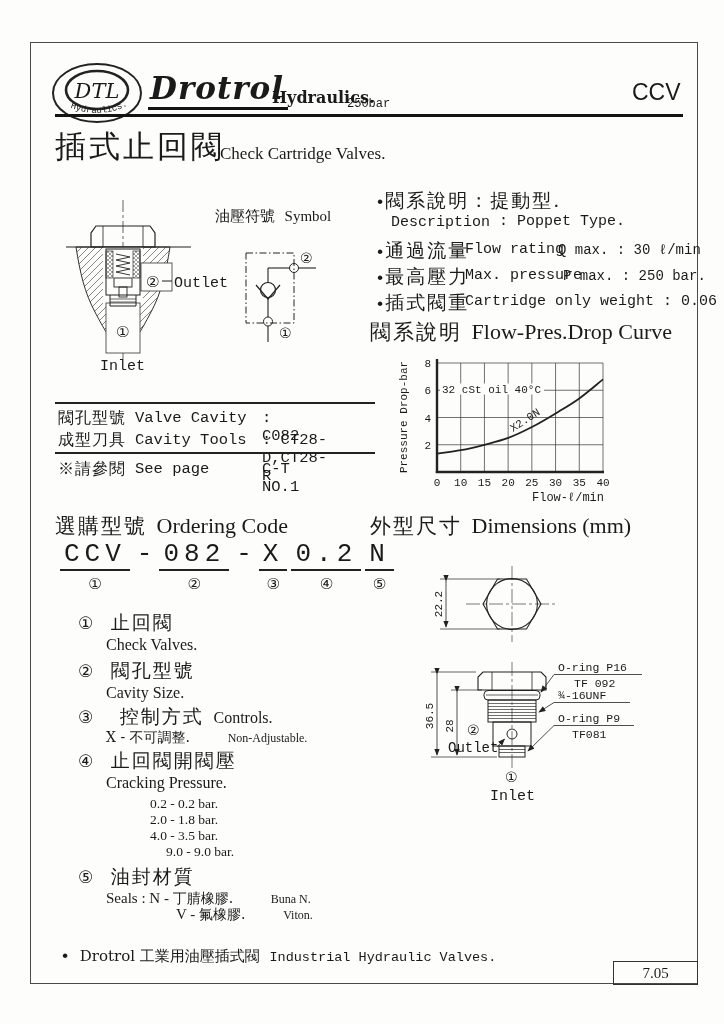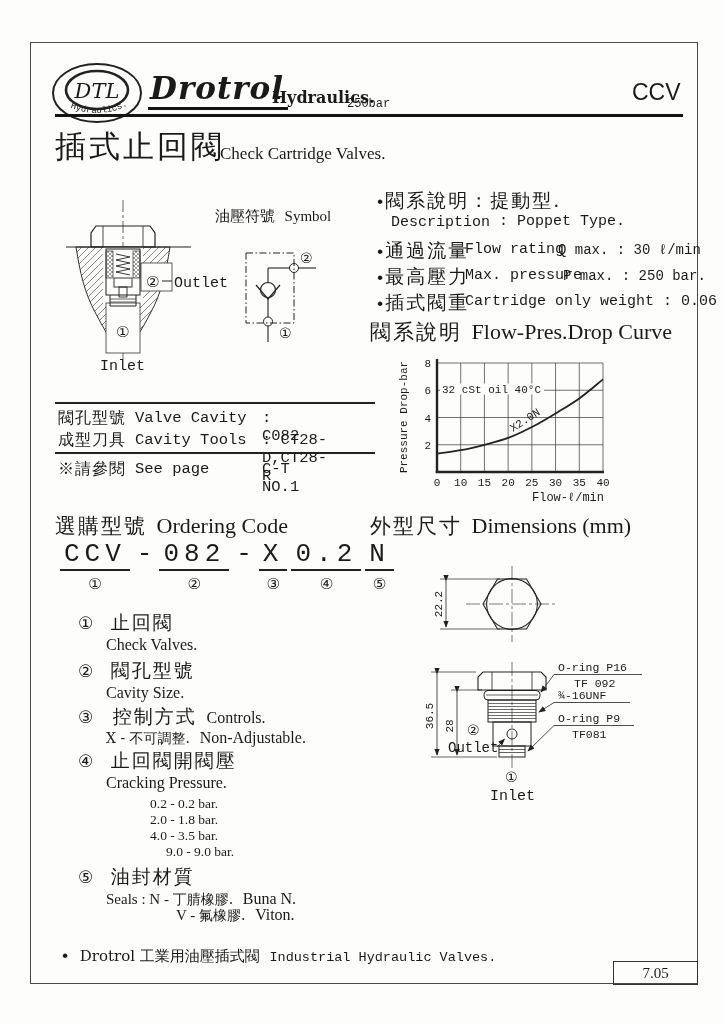--- a/index.html
+++ b/index.html
@@ -33,21 +33,21 @@
   #code-row{left:58px;top:540px;display:flex;align-items:flex-start;}
   .seg{display:inline-flex;flex-direction:column;align-items:center;margin:0 2px;}
   .seg .txt{font-size:26px;letter-spacing:5px;padding:0 4px;border-bottom:2px solid #222;line-height:1.1;}
   .seg .num{font-size:15px;margin-top:4px;font-family:"DejaVu Sans",sans-serif;}
   .dashseg{font-size:26px;margin:0 5px;line-height:1.15;}
   .ol-num{font-size:17px;}
   .zh19{font-size:19px;letter-spacing:2px;}
   .m16{font-size:16px;}
   .m13{font-size:13.5px;margin-left:44px;}
   .zh14{font-size:14px;}
-  .m12{font-size:16px;}
+  .m12{font-size:12px;margin-left:28px;}
   #page-box{left:613px;top:961px;width:83px;height:22px;border:1.5px solid #333;
             display:flex;align-items:center;justify-content:center;font-size:15px;}
   svg{position:absolute;overflow:visible;}
   svg text{fill:#1a1a1a;}
   .svgmono{font-family:"Liberation Mono","DejaVu Sans Mono",monospace;}
   .svgnum{font-family:"DejaVu Sans",sans-serif;}
   .ln{stroke:#222;fill:none;}
 </style>
 </head>
 <body>
@@ -255,21 +255,21 @@
   <div class="abs mono m16" style="left:106px;top:636px">Check Valves.</div>
 
   <div class="abs" style="left:78px;top:658px">
     <span class="cnum ol-num">②</span>
     <span class="zh zh19" style="margin-left:8px">閥孔型號</span>
   </div>
   <div class="abs mono m16" style="left:106px;top:684px">Cavity Size.</div>
 
   <div class="abs" style="left:78px;top:704px">
     <span class="cnum ol-num">③</span>
-    <span class="zh zh19" style="margin-left:10px">控制方式</span>
+    <span class="zh zh19" style="margin-left:17px">控制方式</span>
     <span class="mono m16">Controls.</span>
   </div>
   <div class="abs" style="left:106px;top:729px">
     <span class="zh zh14">X - 不可調整.</span>
     <span class="mono m12">Non-Adjustable.</span>
   </div>
 
   <div class="abs" style="left:78px;top:748px">
     <span class="cnum ol-num">④</span>
     <span class="zh zh19" style="margin-left:8px">止回閥開閥壓</span>

